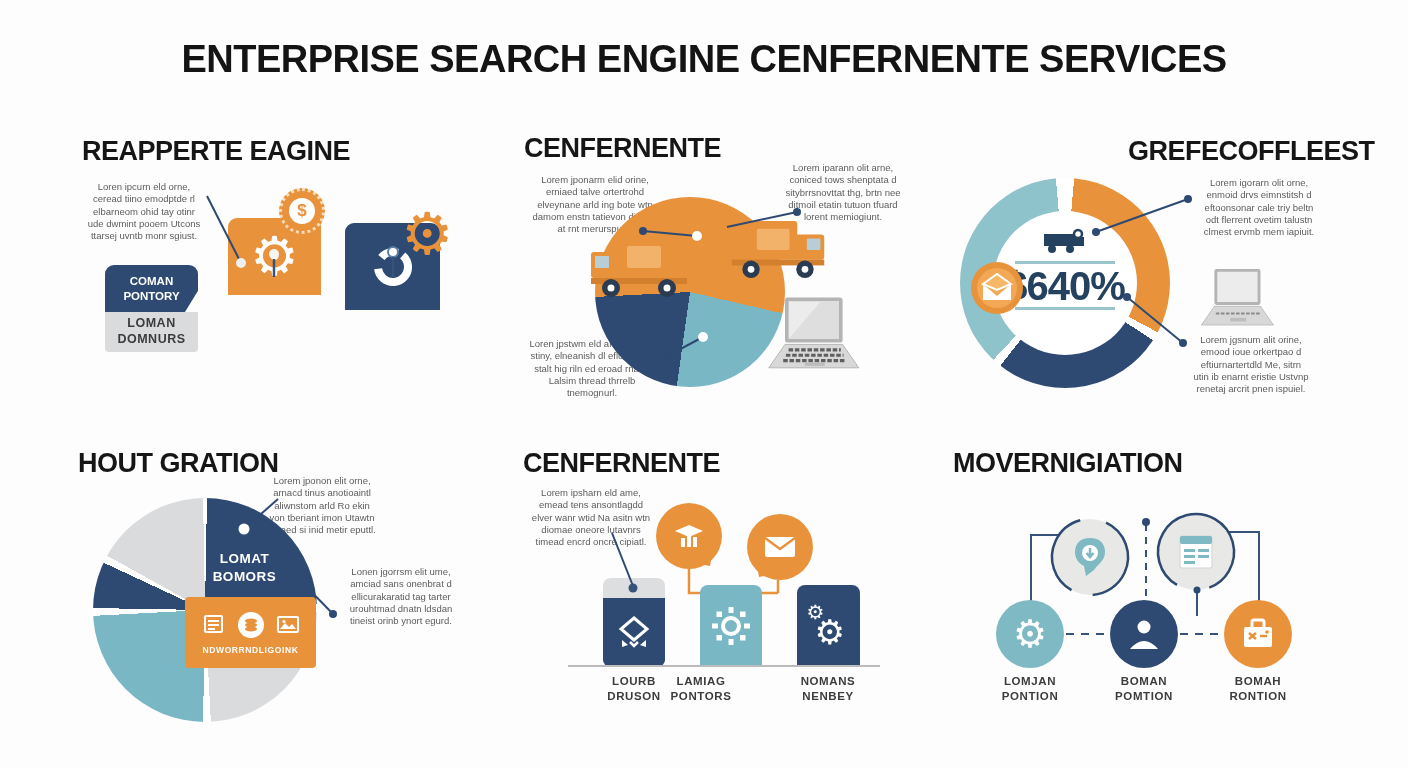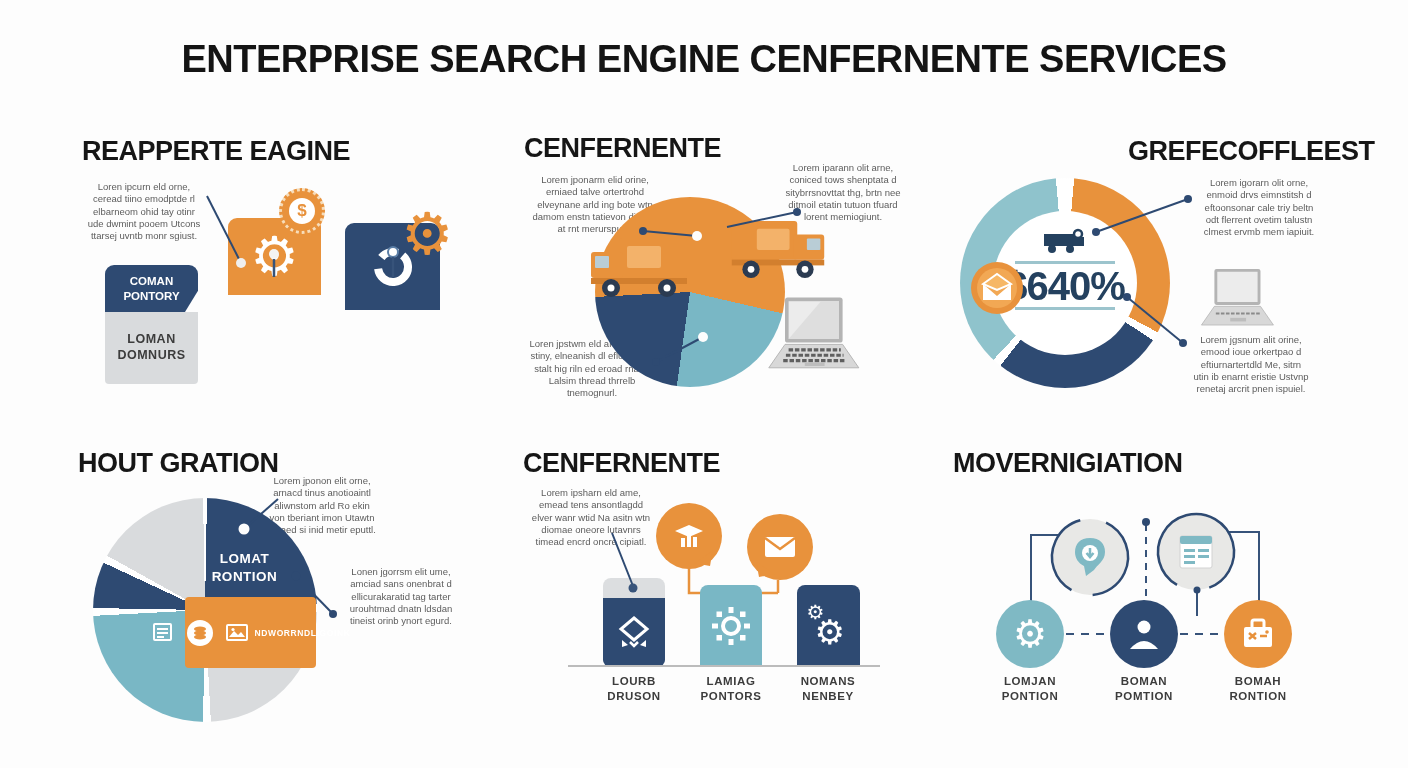--- a/index.html
+++ b/index.html
@@ -26,21 +26,21 @@
         background:conic-gradient(#e8923c 0deg 103deg,#79b7c5 103deg 188deg,#2e4a72 188deg 267deg,#e8923c 267deg 360deg);}
   .donut{width:210px;height:210px;border-radius:50%;z-index:2;
         background:conic-gradient(#fff 0deg 5deg,#e8923c 5deg 118deg,#fff 118deg 123deg,#2e4a72 123deg 218deg,#fff 218deg 223deg,#8fc3cc 223deg 355deg,#fff 355deg 360deg);}
   .donut::after{content:"";position:absolute;inset:33px;background:#fff;border-radius:50%;}
   .pie4{width:224px;height:224px;border-radius:50%;z-index:2;
         background:conic-gradient(#fff 0deg 1deg,#2e4a72 1deg 87deg,#fff 87deg 91deg,#d9dbdd 91deg 177deg,#fff 177deg 181deg,#79b7c5 181deg 267deg,#fff 267deg 271deg,#2e4a72 271deg 295deg,#fff 295deg 299deg,#d9dbdd 299deg 359deg,#fff 359deg 360deg);}
   .center-value{font-size:40px;font-weight:bold;color:#24415f;letter-spacing:-1px;text-align:center;z-index:4;}
   .teal-rule{background:#9cc4cd;height:3px;z-index:4;}
   .slice-label{color:#fff;font-weight:bold;font-size:13.5px;line-height:1.3;text-align:center;
                letter-spacing:.5px;z-index:3;}
-  .orange-box{background:#e8923c;border-radius:4px;z-index:3;display:flex;
+  .orange-box{background:#e8923c;border-radius:4px;z-index:3;display:flex;flex-direction:column;
               align-items:center;justify-content:center;gap:6px;}
   .orange-box .lbl{color:#fff;font-weight:bold;font-size:8.5px;letter-spacing:.6px;}
   .bubble{border-radius:50%;background:#e8923c;display:flex;align-items:center;justify-content:center;z-index:3;}
   .bubble .tail{position:absolute;width:0;height:0;border:11px solid transparent;}
   .caption{font-weight:bold;color:#3c3c3c;font-size:11.5px;line-height:1.3;text-align:center;
            letter-spacing:.6px;z-index:2;}
   .circle{border-radius:50%;display:flex;align-items:center;justify-content:center;z-index:3;}
   .lightcirc{background:#e8e8e6;}
   svg{display:block;}
 </style>
@@ -67,21 +67,21 @@
 
 <div class="abs main-title">ENTERPRISE SEARCH ENGINE CENFERNENTE SERVICES</div>
 
 <div class="abs panel-title" style="left:82px;top:136px">REAPPERTE EAGINE</div>
 <div class="abs note" style="left:85px;top:181px;width:118px">Loren ipcurn eld orne, ceread tiino emodptde rl elbarneom ohid tay otinr ude dwmint pooem Utcons ttarsej uvntb monr sgiust.</div>
 
 <div class="abs bar" style="left:105px;top:265px;width:93px;height:105px">
   <div class="ribbon-head" style="height:47px">
     <span style="width:80%">COMAN PONTORY</span>
   </div>
-  <div class="bar-bottom" style="height:72px">
+  <div class="bar-bottom" style="height:40px">
     <span style="width:85%">LOMAN DOMNURS</span>
   </div>
 </div>
 
 <div class="abs bar" style="left:228px;top:218px;width:93px;height:152px">
   <div class="bar-top orange" style="height:77px">
     <span class="gear-glyph" style="font-size:54px">⚙</span>
   </div>
 </div>
 
@@ -175,21 +175,21 @@
   <path d="M12 82 L112 82 L94 56 L30 56 Z" fill="#d8d8d8" stroke="#b0b0b0"></path>
   <line x1="32" y1="66" x2="94" y2="66" stroke="#8a8a8a" stroke-width="3" stroke-dasharray="5 2"></line>
   <rect x="52" y="72" width="22" height="5" fill="#bdbdbd"></rect>
 </svg>
 
 <div class="abs panel-title" style="left:78px;top:448px">HOUT GRATION</div>
 <div class="abs note" style="left:266px;top:475px;width:112px">Lorem jponon elit orne, arnacd tinus anotioaintl aliwnstom arld Ro ekin von tberiant imon Utawtn tlmaed si inid metir eputtl.</div>
 <div class="abs note" style="left:340px;top:566px;width:122px">Lonen jgorrsm elit ume, amciad sans onenbrat d ellicurakaratid tag tarter urouhtmad dnatn ldsdan tineist orinb ynort egurd.</div>
 
 <div class="abs pie4" style="left:93px;top:498px"></div>
-<div class="abs slice-label" style="left:192px;top:550px;width:105px">LOMAT RONTION</div>
+<div class="abs slice-label" style="left:192px;top:550px;width:105px">LOMAT BOMORS</div>
 
 <div class="abs orange-box" style="left:185px;top:597px;width:131px;height:71px">
   <div style="display:flex;gap:11px;align-items:center">
     <svg width="24" height="22" viewBox="0 0 24 22">
       <rect x="3" y="2" width="17" height="16" rx="1" fill="none" stroke="#fff" stroke-width="2"></rect>
       <line x1="6" y1="7" x2="17" y2="7" stroke="#fff" stroke-width="2"></line>
       <line x1="6" y1="11" x2="17" y2="11" stroke="#fff" stroke-width="2"></line>
       <line x1="6" y1="15" x2="13" y2="15" stroke="#fff" stroke-width="2"></line>
     </svg>
     <svg width="28" height="28" viewBox="0 0 28 28">
@@ -255,21 +255,21 @@
 </div>
 <div class="abs navy" style="left:797px;top:585px;width:63px;height:81px;border-radius:8px 8px 0 0;display:flex;align-items:center;justify-content:center;z-index:2">
   <div style="position:relative;width:44px;height:44px">
     <span class="gear-glyph" style="position:absolute;left:8px;top:8px;font-size:34px">⚙</span>
     <span class="gear-glyph" style="position:absolute;left:0;top:-4px;font-size:20px">⚙</span>
   </div>
 </div>
 <div class="abs" style="left:568px;top:665px;width:312px;height:2px;background:#bcbcbc;z-index:2"></div>
 
 <div class="abs caption" style="left:592px;top:674px;width:84px">LOURB DRUSON</div>
-<div class="abs caption" style="left:689px;top:674px;width:84px">LAMIAG PONTORS</div>
+<div class="abs caption" style="left:659px;top:674px;width:84px">LAMIAG PONTORS</div>
 <div class="abs caption" style="left:786px;top:674px;width:84px">NOMANS NENBEY</div>
 
 <div class="abs panel-title" style="left:953px;top:448px">MOVERNIGIATION</div>
 
 <div class="abs circle lightcirc" style="left:1052px;top:519px;width:76px;height:76px">
   <svg width="42" height="46" viewBox="0 0 42 46">
     <path d="M21 4 C31 4 36 10 36 18 C36 27 28 31 25 36 L17 42 L15 32 C9 29 6 24 6 18 C6 10 11 4 21 4 Z" fill="#7fb9c4"></path>
     <circle cx="21" cy="19" r="8" fill="#fff"></circle>
     <path d="M21 14 L21 22 M17.5 19 L21 23 L24.5 19" fill="none" stroke="#7fb9c4" stroke-width="2.5"></path>
   </svg>

